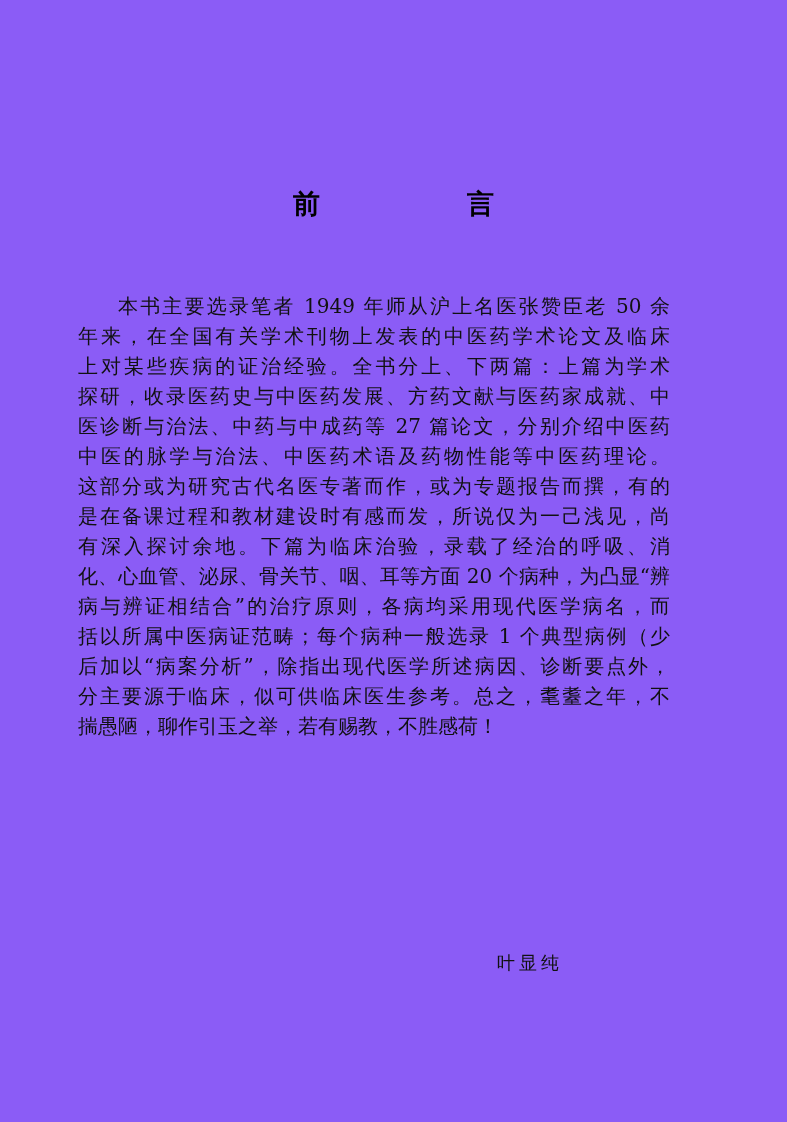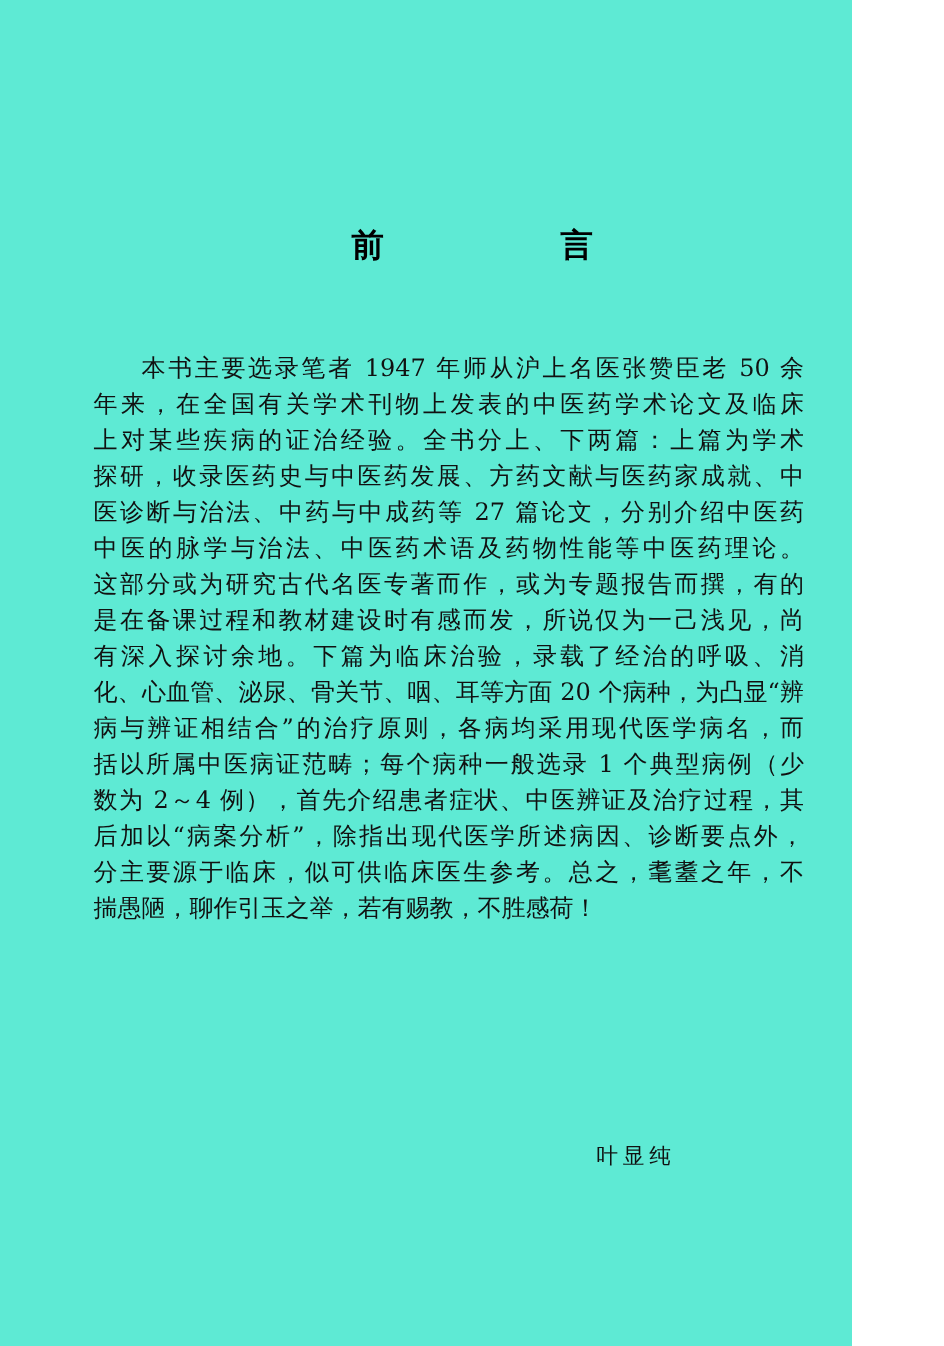--- a/index.html
+++ b/index.html
@@ -1,17 +1,17 @@
 <!DOCTYPE html>
 <html><head>
 <meta charset="utf-8">
 <style>
   html, body { margin: 0; padding: 0; background: #ffffff; }
   body { width: 787px; height: 1122px; position: relative; overflow: hidden; color: #111; }
-  .page { position: absolute; left: 0; top: 0; width: 710px; height: 1122px; background: #5eead4; }
+  .page { position: absolute; left: 0; top: 0; width: 787px; height: 1122px; background: #8b5cf6; }
   .title {
     position: absolute; top: 186px; left: 0; width: 787px; text-align: center;
     font-family: "DejaVu Sans", sans-serif; font-weight: bold; font-size: 27px;
     letter-spacing: 60px; text-indent: 60px; color: #000;
   }
   .body-text {
     position: absolute; left: 78px; top: 291px; width: 592px;
     font-family: "DejaVu Serif", serif; font-size: 20px; line-height: 30px; color: #111;
     text-align: justify;
   }
@@ -27,32 +27,31 @@
     font-family: "DejaVu Serif", serif; font-size: 18px; letter-spacing: 2px; color: #111;
   }
 </style>
 </head>
 <body>
 
 <div class="page">
   <div class="title">前　言</div>
 
   <div class="body-text">
-    <span class="line indent">本书主要选录笔者 1947 年师从沪上名医张赞臣老 50 余</span>
+    <span class="line indent">本书主要选录笔者 1949 年师从沪上名医张赞臣老 50 余</span>
     <span class="line">年来，在全国有关学术刊物上发表的中医药学术论文及临床</span>
     <span class="line">上对某些疾病的证治经验。全书分上、下两篇：上篇为学术</span>
     <span class="line">探研，收录医药史与中医药发展、方药文献与医药家成就、中</span>
     <span class="line">医诊断与治法、中药与中成药等 27 篇论文，分别介绍中医药</span>
     <span class="line">中医的脉学与治法、中医药术语及药物性能等中医药理论。</span>
     <span class="line">这部分或为研究古代名医专著而作，或为专题报告而撰，有的</span>
     <span class="line">是在备课过程和教材建设时有感而发，所说仅为一己浅见，尚</span>
     <span class="line">有深入探讨余地。下篇为临床治验，录载了经治的呼吸、消</span>
     <span class="line">化、心血管、泌尿、骨关节、咽、耳等方面 20 个病种，为凸显“辨</span>
     <span class="line">病与辨证相结合”的治疗原则，各病均采用现代医学病名，而</span>
     <span class="line">括以所属中医病证范畴；每个病种一般选录 1 个典型病例（少</span>
-    <span class="line">数为 2～4 例），首先介绍患者症状、中医辨证及治疗过程，其</span>
     <span class="line">后加以“病案分析”，除指出现代医学所述病因、诊断要点外，</span>
     <span class="line">分主要源于临床，似可供临床医生参考。总之，耄耋之年，不</span>
     <span class="line last">揣愚陋，聊作引玉之举，若有赐教，不胜感荷！</span>
   </div>
 
   <div class="sign-author">叶显纯</div>
 </div>
 
 </body></html>

